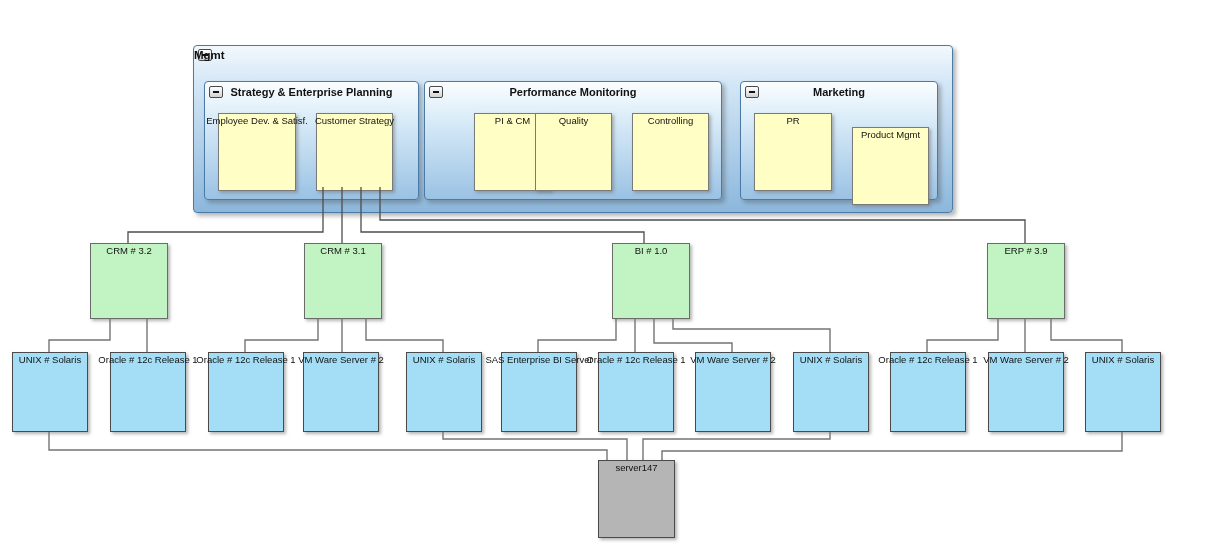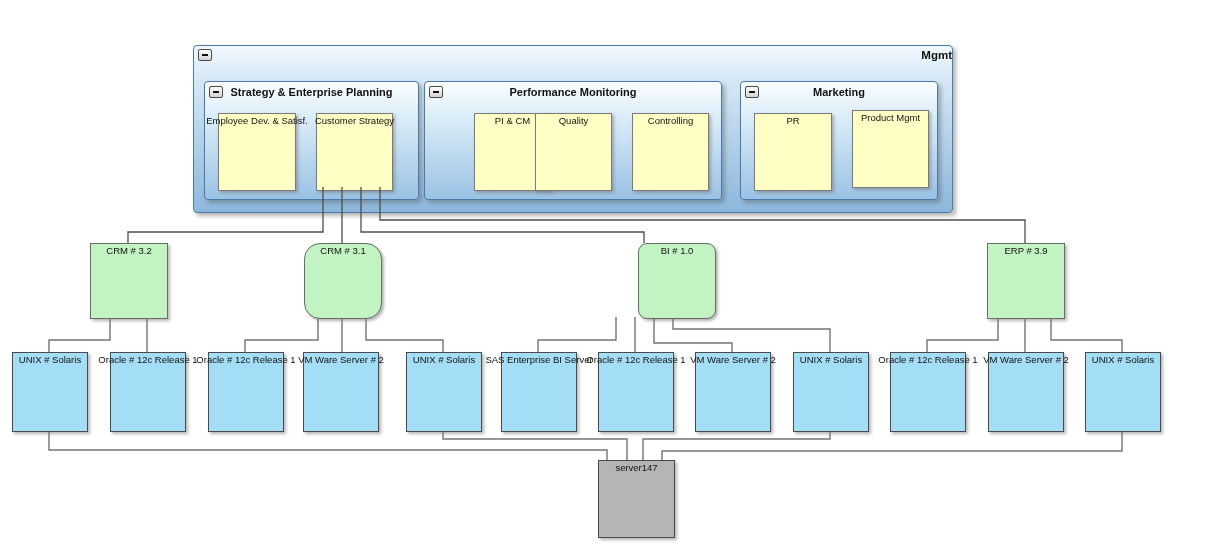--- a/index.html
+++ b/index.html
@@ -6,21 +6,21 @@
   .canvas{position:relative;width:1212px;height:546px;background:#ffffff;overflow:hidden;
           font-family:"Liberation Sans",sans-serif;color:#111;}
 
   
   .container{position:absolute;border:1px solid #4c7aa6;border-radius:4px;
              background:linear-gradient(180deg,#f2f8fd 0%,#d4e7f6 22%,#8cb7dc 100%);
              box-shadow:3px 3px 4px rgba(90,90,90,.45);}
   .group{position:absolute;border:1px solid #4c7aa6;border-radius:4px;
          background:linear-gradient(180deg,#fbfdff 0%,#ddeef9 28%,#9ac2e4 100%);
          box-shadow:3px 3px 4px rgba(80,80,80,.40);}
-  .container-title{position:absolute;top:3px;left:0;width:100%;text-align:right;
+  .container-title{position:absolute;top:3px;left:0;width:100%;text-align:left;
                    font-weight:bold;font-size:11.5px;}
   .group-title{position:absolute;top:4px;left:0;width:100%;text-align:center;
                font-weight:bold;font-size:11px;}
   .collapse-btn{position:absolute;width:12px;height:10px;border:1px solid #4a4a4a;border-radius:2px;
                 background:linear-gradient(180deg,#ffffff,#d2d2d2);
                 display:flex;align-items:center;justify-content:center;cursor:pointer;}
   .collapse-btn .minus{width:6px;height:2px;background:#111;}
 
   
   .node{position:absolute;border:1px solid #6f6f6f;box-shadow:2px 2px 3px rgba(120,120,120,.55);}
@@ -77,21 +77,21 @@
     </div>
 
     <div class="group" style="left:546px;top:35px;width:196px;height:117px;">
       <span class="collapse-btn" style="left:4px;top:4px;">
           <span class="minus"></span>
         </span>
       <div class="group-title">Marketing</div>
       <div class="node capability" style="left:13px;top:31px;width:76px;height:76px;">
         <div class="node-label">PR</div>
       </div>
-      <div class="node capability" style="left:111px;top:28px;width:75px;height:76px;">
+      <div class="node capability" style="left:111px;top:45px;width:75px;height:76px;">
         <div class="node-label">Product Mgmt</div>
       </div>
     </div>
   </div>
 
   <svg class="edges" width="1212" height="546">
 
     <polyline class="edge-top" points="323,187 323,232 128,232 128,243"></polyline>
     <polyline class="edge-top" points="342,187 342,243"></polyline>
     <polyline class="edge-top" points="361,187 361,232 644,232 644,243"></polyline>
@@ -115,24 +115,24 @@
 
     <polyline class="edge" points="49,430 49,450 607,450 607,460"></polyline>
     <polyline class="edge" points="443,430 443,439 627,439 627,460"></polyline>
     <polyline class="edge" points="830,430 830,439 643,439 643,460"></polyline>
     <polyline class="edge" points="1122,430 1122,451 662,451 662,460"></polyline>
   </svg>
 
   <div class="node application" style="left:90px;top:243px;width:76px;height:74px;">
     <div class="node-label">CRM # 3.2</div>
   </div>
-  <div class="node application" style="left:304px;top:243px;width:76px;height:74px;border-radius:16px;">
+  <div class="node application" style="left:304px;top:243px;width:76px;height:74px;">
     <div class="node-label">CRM # 3.1</div>
   </div>
-  <div class="node application" style="left:638px;top:243px;width:76px;height:74px;border-radius:9px;">
+  <div class="node application" style="left:612px;top:243px;width:76px;height:74px;">
     <div class="node-label">BI # 1.0</div>
   </div>
   <div class="node application" style="left:987px;top:243px;width:76px;height:74px;">
     <div class="node-label">ERP # 3.9</div>
   </div>
 
   <div class="node technology" style="left:12px;top:352px;width:74px;height:78px;">
     <div class="node-label">UNIX # Solaris</div>
   </div>
   <div class="node technology" style="left:110px;top:352px;width:74px;height:78px;">

